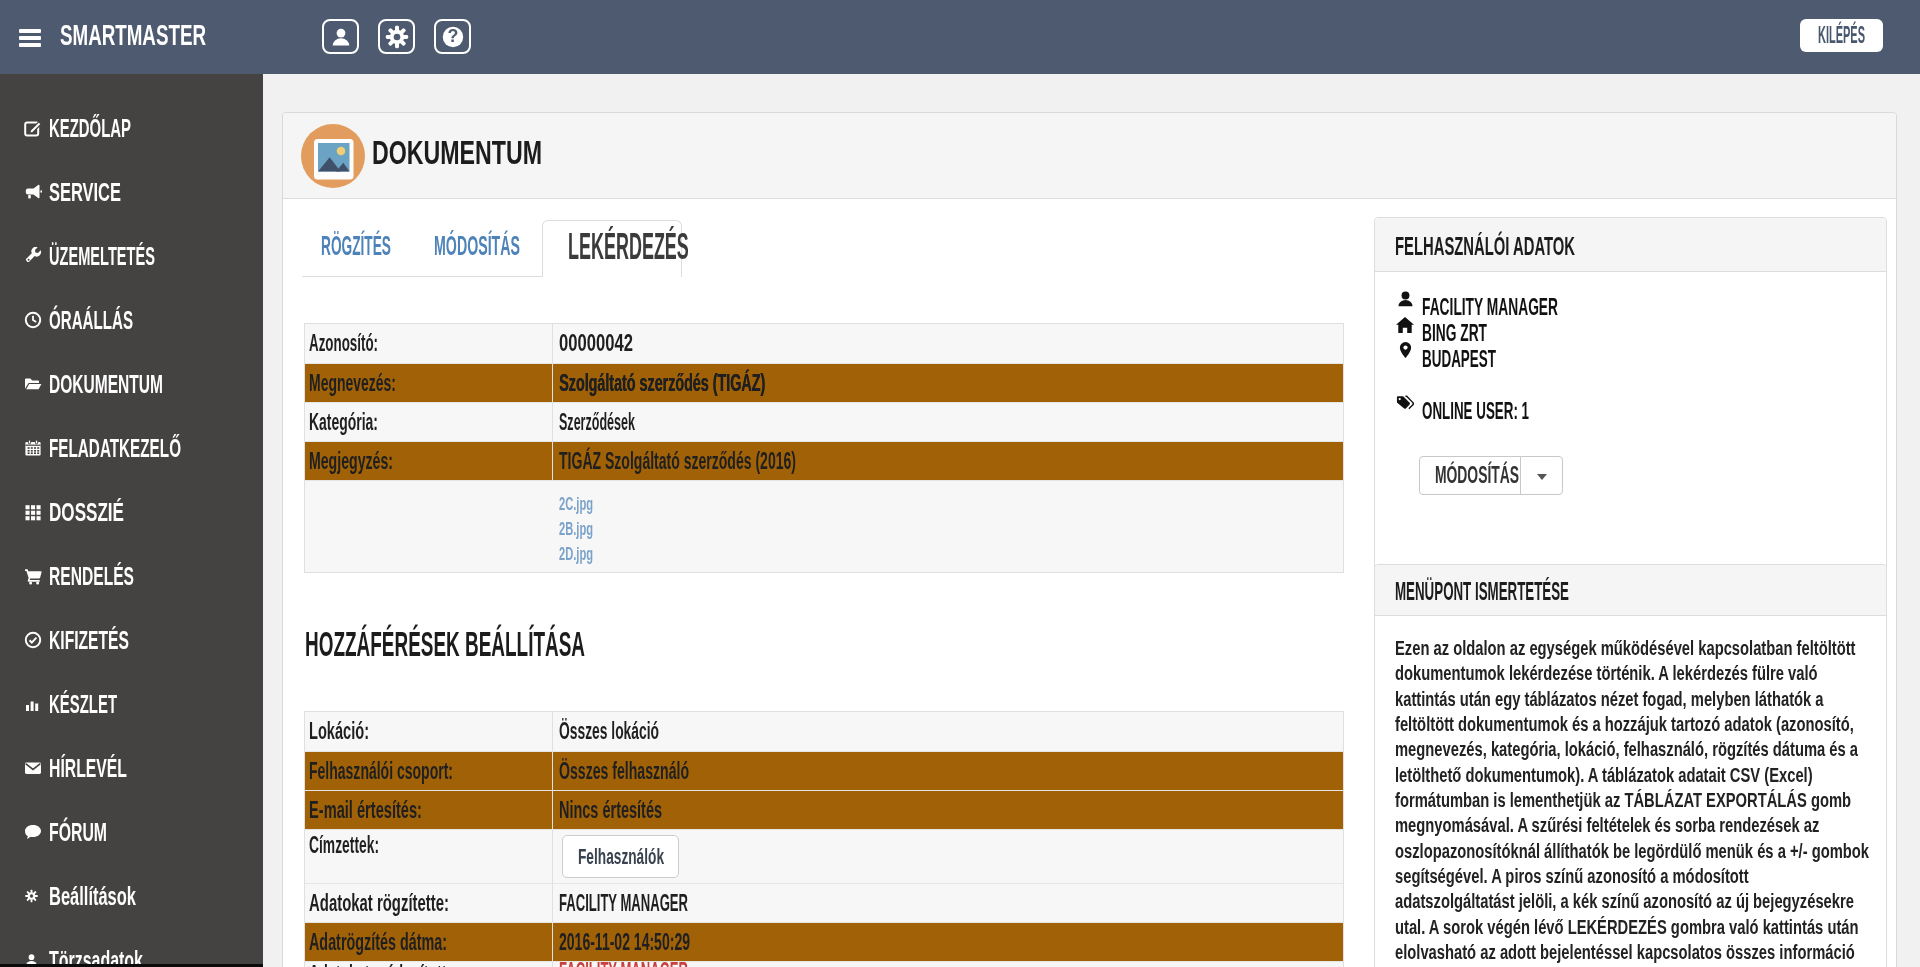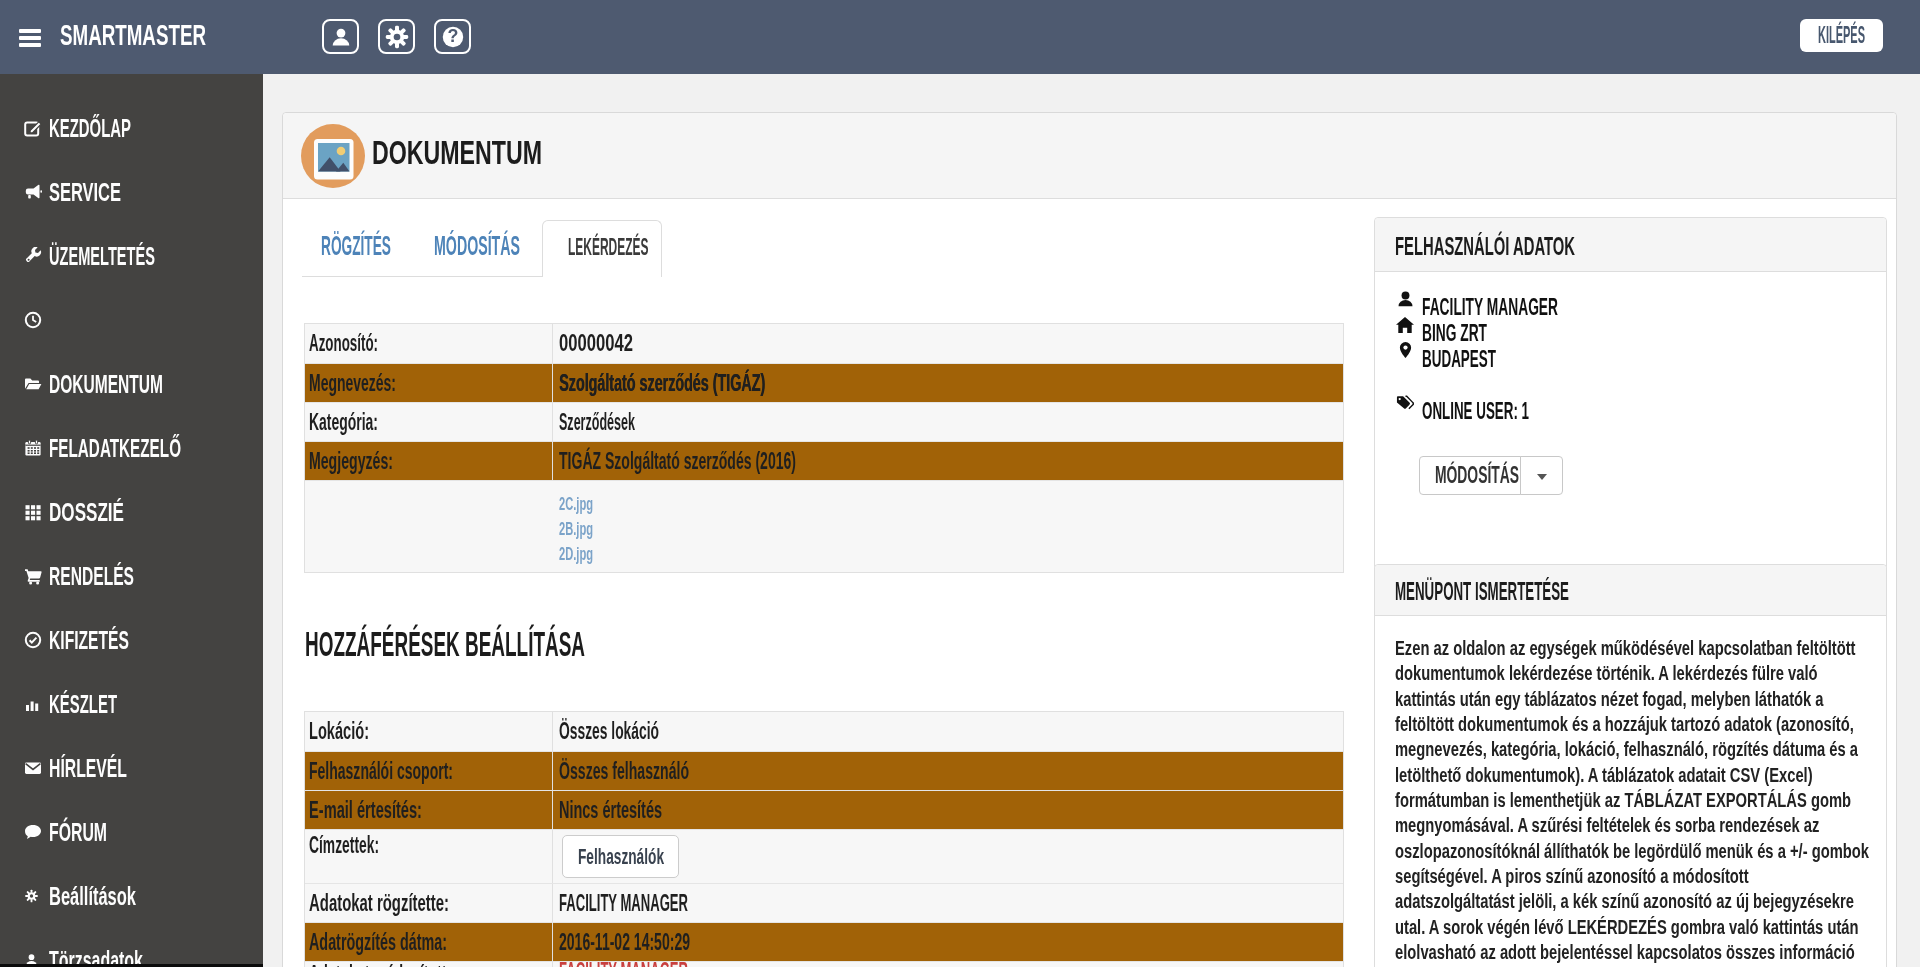--- a/index.html
+++ b/index.html
@@ -22,22 +22,22 @@
 #sideblk{position:absolute;left:0;top:890px;width:263px;height:3px;background:#0b0b0b}
 
 #card{position:absolute;left:282px;top:112px;width:1615px;height:1200px;background:#fff;
  border:1px solid #d9d9d9;border-radius:4px}
 #cardhead{position:absolute;left:0;top:0;width:100%;height:86px;background:#f5f5f5;
  border-bottom:1px solid #ddd;border-radius:4px 4px 0 0}
 #circ{position:absolute;left:18px;top:11px;width:64px;height:64px;border-radius:50%;background:#e29c5d}
 #title{position:absolute;left:89px;top:-3px;height:86px;line-height:86px;font-size:33.5px;font-weight:bold;color:#1c1c1c}
 
 #tabline{position:absolute;left:19px;top:163px;width:240px;height:1px;background:#ddd}
-#atab{position:absolute;;left:259px;top:107px;width:120px;height:57px;background:#fff;border:1px solid #ddd;
- border-bottom:none;border-radius:6px 6px 0 0;text-align:center;line-height:55px;font-size:24px;font-weight:bold;color:#3b3b3b}
+#atab{position:absolute;;left:259px;top:107px;width:140px;height:57px;background:#fff;border:1px solid #ddd;
+ border-bottom:none;border-radius:6px 6px 0 0;text-align:center;line-height:55px;font-size:36px;font-weight:bold;color:#3b3b3b}
 .itab{position:absolute;top:107px;height:57px;line-height:51px;font-size:28px;font-weight:bold;color:#4d83b8;text-align:center}
 
 .tbl{position:absolute;left:21px;width:1040px;border:1px solid #e0e0e0}
 .row{position:relative;width:100%;border-top:1px solid #e5e5e5;background:#a16207}
 .row:first-child{border-top:none}
 .row.g{background:#f7f7f7}
 .lc{position:absolute;left:0;top:0;bottom:0;width:248px;border-right:1px solid #e0e0e0;display:flex;align-items:center;padding-left:4px}
 .vc{position:absolute;left:249px;top:0;bottom:0;right:0;display:flex;align-items:center;padding-left:5px}
 .lbl{font-size:23px;font-weight:bold;color:#1f1f1f}
 .val{font-size:23px;font-weight:bold;color:#1f1f1f}
@@ -125,20 +125,21 @@
         <path d="M16.6 3.2 a4.4 4.4 0 0 1-5.9 5.9 L6 13.8 a2.1 2.1 0 1 1-2.9-2.9 L7.8 6.2 a4.4 4.4 0 0 1 5.9-5.9 L11 3 l0.4 2.5 L14 5.9 Z" fill="#fdfdfd"></path>
         <circle cx="4.6" cy="12.8" r="1" fill="#444341"></circle>
       </svg>
       <span class="lab"><span class="sx" id="m3" style="--s:0.5841">ÜZEMELTETÉS</span></span>
     </div>
  <div class="mi" style="top:214.2px">
       <svg width="18" height="18" viewBox="0 0 18 18">
         <circle cx="9" cy="9" r="7.2" fill="none" stroke="#fdfdfd" stroke-width="2"></circle>
         <path d="M9 4.8 V9 l3.2 2" fill="none" stroke="#fdfdfd" stroke-width="1.8"></path>
       </svg>
+      <span class="lab"><span class="sx" id="m4" style="--s:0.6048">ÓRAÁLLÁS</span></span>
     </div>
  <div class="mi" style="top:278.1px">
       <svg width="18" height="18" viewBox="0 0 18 18">
         <path d="M1 4.6 a1 1 0 0 1 1-1 h4.4 l1.8 1.8 H14 a1 1 0 0 1 1 1 V8 H4.6 L1 13.8 Z" fill="#fdfdfd"></path>
         <path d="M5.2 9 H17.4 L14.6 14.2 H2.2 Z" fill="#fdfdfd"></path>
       </svg>
       <span class="lab"><span class="sx" id="m5" style="--s:0.6218">DOKUMENTUM</span></span>
     </div>
  <div class="mi" style="top:342.1px">
       <svg width="18" height="18" viewBox="0 0 18 18">

